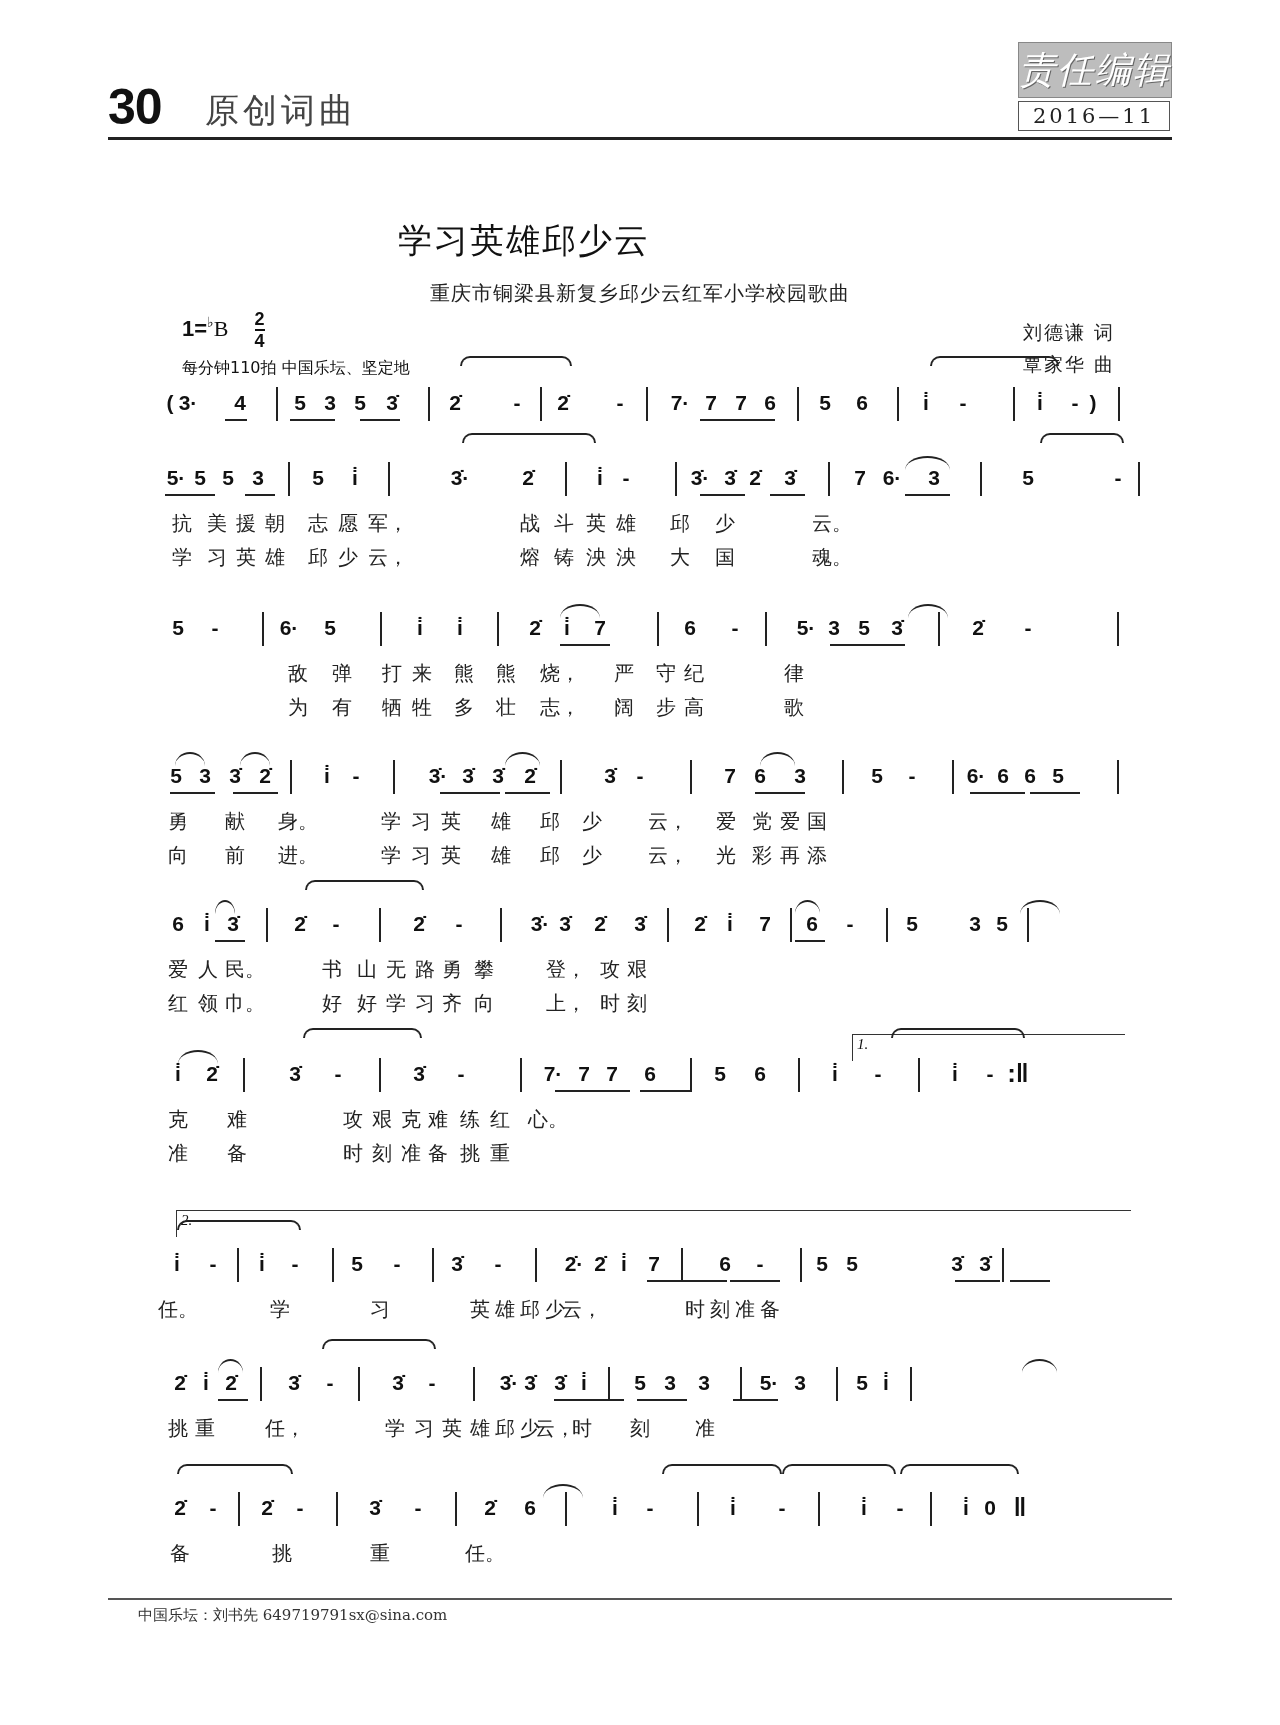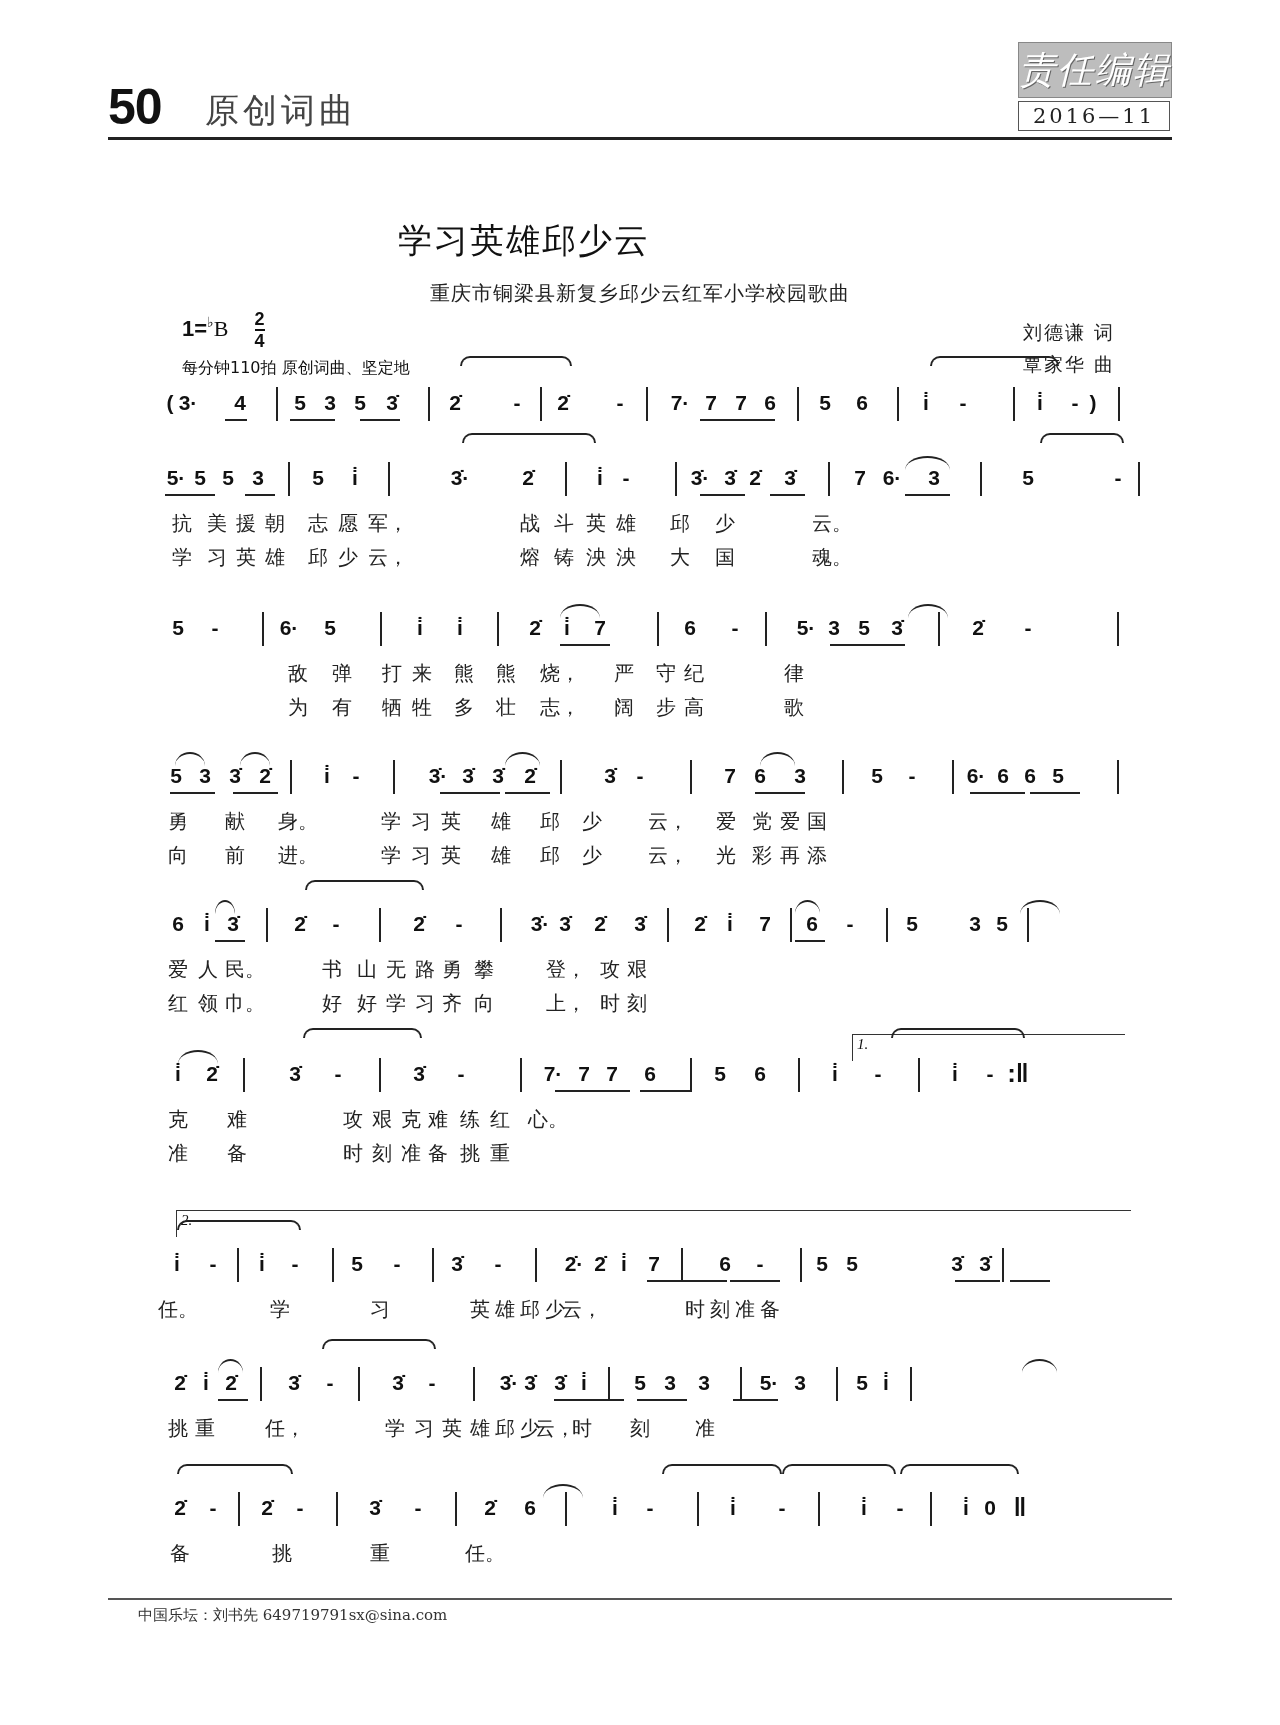--- a/index.html
+++ b/index.html
@@ -26,38 +26,38 @@
   .arc { position:absolute; border-top:2px solid #222; border-radius:50% 50% 0 0 / 100% 100% 0 0; height:12px; }
   .bracket { position:absolute; border-top:2px solid #222; border-left:2px solid #222; border-right:2px solid #222; border-radius:10px 10px 0 0; height:8px; }
   .ly { position:absolute; font-family:"DejaVu Serif", serif; font-size:20px; color:#222; transform:translateX(-50%); }
   .volta { position:absolute; border-top:1.5px solid #333; border-left:1.5px solid #333; height:26px; font-family:"Liberation Serif", serif; font-style:italic; font-size:15px; padding-left:4px; line-height:18px; }
   .footer-rule { left:108px; top:1598px; width:1064px; height:2px; background:#555; }
   .footer { left:138px; top:1606px; font-family:"DejaVu Serif", serif; font-size:15px; color:#333; }
 </style>
 </head>
 <body>
 
-<div class="abs page-num">50</div>
+<div class="abs page-num">30</div>
 <div class="abs section">原创词曲</div>
 <div class="abs logo-box">责任编辑</div>
 <div class="abs issue-box">2016—11</div>
 <div class="abs header-rule"></div>
 
 <div class="abs title">学习英雄邱少云</div>
 <div class="abs subtitle">重庆市铜梁县新复乡邱少云红军小学校园歌曲</div>
 
 <div class="abs key">
   <span>1=</span><sup>♭</sup><span class="key-b">B</span>
   <span class="timesig">
     <span>2</span>
     <span class="bar"></span>
     <span>4</span>
   </span>
 </div>
-<div class="abs tempo">每分钟110拍   原创词曲、坚定地</div>
+<div class="abs tempo">每分钟110拍   中国乐坛、坚定地</div>
 <div class="abs credit" style="top:320px">刘德谦 词</div>
 <div class="abs credit" style="top:352px">覃家华 曲</div>
 
 <div id="score">
     <div class="row" style="top: 383px;">
       <div class="n" style="left: 170px; top: 8px;">(</div>
       <div class="n" style="left: 188px; top: 8px;">3·</div>
       <div class="n" style="left: 240px; top: 8px;">4</div>
       <div class="bl" style="left: 276px; top: 4px;"></div>
       <div class="n" style="left: 300px; top: 8px;">5</div>

